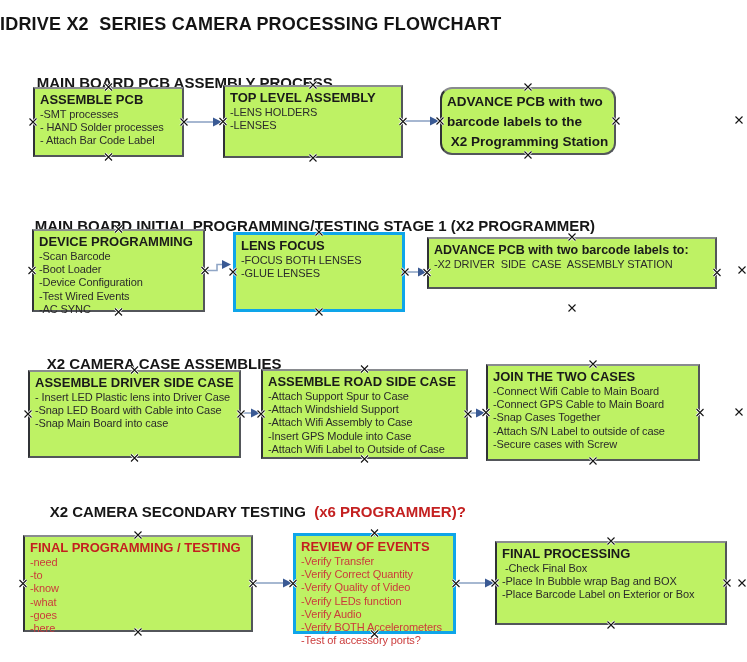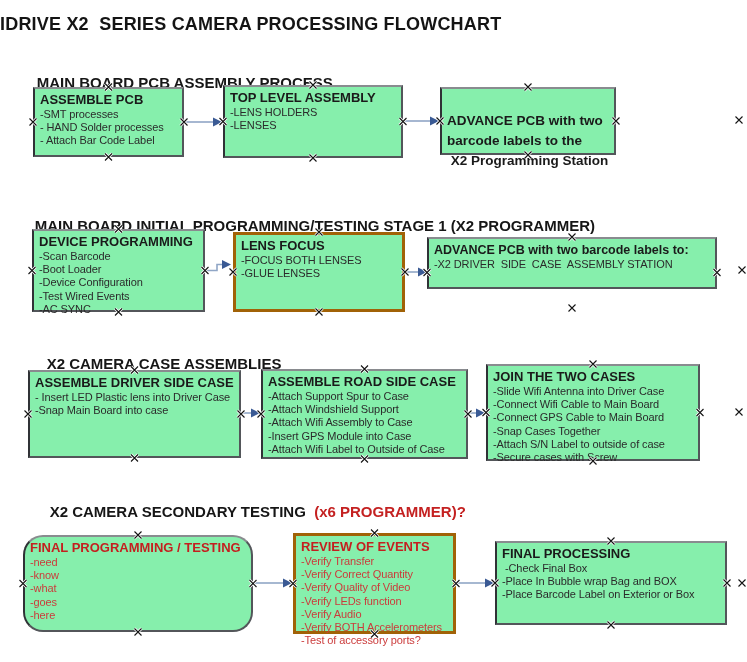--- a/index.html
+++ b/index.html
@@ -13,25 +13,25 @@
   }
   .sec-heading{
     position:absolute;font-size:15px;font-weight:bold;color:#161616;white-space:pre;
   }
   .sec-heading .accent{color:#c42121;}
   .s1{left:20px;top:57px;}
   .s2{left:18px;top:200px;}
   .s3{left:30px;top:338px;}
   .s4{left:33px;top:486px;}
   .fbox{
-    position:absolute;box-sizing:border-box;background:#86efac;
+    position:absolute;box-sizing:border-box;background:#bef264;
     border:2px solid;border-color:#898b8f #53565a #53565a #303236;
     padding:3px 5px 2px 5px;color:#1c1c1c;
   }
-  .fbox.thick{border:3px solid #a16207;}
+  .fbox.thick{border:3px solid #0ea5e9;}
   .box-title{
     font-size:13px;font-weight:bold;line-height:16px;white-space:pre;color:#1a1a1a;
   }
   .box-title.small{font-size:12.5px;}
   .box-title-line{
     font-size:13.5px;font-weight:bold;line-height:20px;white-space:pre;color:#1a1a1a;
   }
   .box-item{
     font-size:11px;line-height:1.2;white-space:pre;letter-spacing:-0.1px;color:#2b2b2b;
   }
@@ -63,21 +63,21 @@
         <div class="box-title">ASSEMBLE PCB</div>
         <div class="box-item">-SMT processes</div>
         <div class="box-item">- HAND Solder processes</div>
         <div class="box-item">- Attach Bar Code Label</div>
       </div>
       <div class="fbox" style="left: 223px; top: 85px; width: 180px; height: 73px;">
         <div class="box-title">TOP LEVEL ASSEMBLY</div>
         <div class="box-item">-LENS HOLDERS</div>
         <div class="box-item">-LENSES</div>
       </div>
-      <div class="fbox" style="left: 440px; top: 87px; width: 176px; height: 68px; padding-top: 22px;">
+      <div class="fbox" style="left: 440px; top: 87px; width: 176px; height: 68px; padding-top: 3px; border-radius: 12px;">
         <div class="box-title-line">ADVANCE PCB with two</div>
         <div class="box-title-line">barcode labels to the</div>
         <div class="box-title-line"> X2 Programming Station</div>
       </div>
       <div class="fbox" style="left: 32px; top: 229px; width: 173px; height: 83px;">
         <div class="box-title">DEVICE PROGRAMMING</div>
         <div class="box-item">-Scan Barcode</div>
         <div class="box-item">-Boot Loader</div>
         <div class="box-item">-Device Configuration</div>
         <div class="box-item">-Test Wired Events</div>
@@ -88,42 +88,43 @@
         <div class="box-item">-FOCUS BOTH LENSES</div>
         <div class="box-item">-GLUE LENSES</div>
       </div>
       <div class="fbox" style="left: 427px; top: 237px; width: 290px; height: 52px;">
         <div class="box-title small">ADVANCE PCB with two barcode labels to:</div>
         <div class="box-item">-X2 DRIVER  SIDE  CASE  ASSEMBLY STATION</div>
       </div>
       <div class="fbox" style="left: 28px; top: 370px; width: 213px; height: 88px;">
         <div class="box-title">ASSEMBLE DRIVER SIDE CASE</div>
         <div class="box-item">- Insert LED Plastic lens into Driver Case</div>
+        <div class="box-item">-Snap LED Board with Cable into Case</div>
         <div class="box-item">-Snap Main Board into case</div>
       </div>
       <div class="fbox" style="left: 261px; top: 369px; width: 207px; height: 90px;">
         <div class="box-title">ASSEMBLE ROAD SIDE CASE</div>
         <div class="box-item">-Attach Support Spur to Case</div>
         <div class="box-item">-Attach Windshield Support</div>
         <div class="box-item">-Attach Wifi Assembly to Case</div>
         <div class="box-item">-Insert GPS Module into Case</div>
         <div class="box-item">-Attach Wifi Label to Outside of Case</div>
       </div>
       <div class="fbox" style="left: 486px; top: 364px; width: 214px; height: 97px;">
         <div class="box-title">JOIN THE TWO CASES</div>
-        <div class="box-item">-Slide Wifi Antenna into Driver Case</div>
         <div class="box-item">-Connect Wifi Cable to Main Board</div>
         <div class="box-item">-Connect GPS Cable to Main Board</div>
         <div class="box-item">-Snap Cases Together</div>
         <div class="box-item">-Attach S/N Label to outside of case</div>
         <div class="box-item">-Secure cases with Screw</div>
       </div>
-      <div class="fbox red" style="left: 23px; top: 535px; width: 230px; height: 97px; border-radius: 20px;">
+      <div class="fbox red" style="left: 23px; top: 535px; width: 230px; height: 97px;">
         <div class="box-title">FINAL PROGRAMMING / TESTING</div>
         <div class="box-item">-need</div>
+        <div class="box-item">-to</div>
         <div class="box-item">-know</div>
         <div class="box-item">-what</div>
         <div class="box-item">-goes</div>
         <div class="box-item">-here</div>
       </div>
       <div class="fbox red thick" style="left: 293px; top: 533px; width: 163px; height: 101px;">
         <div class="box-title">REVIEW OF EVENTS</div>
         <div class="box-item">-Verify Transfer</div>
         <div class="box-item">-Verify Correct Quantity</div>
         <div class="box-item">-Verify Quality of Video</div>

